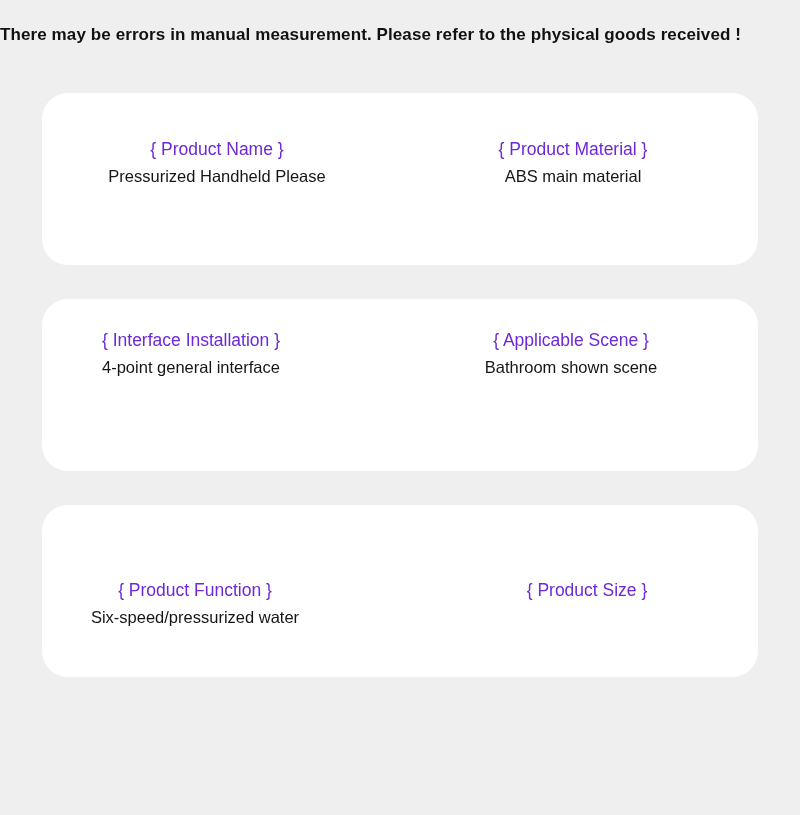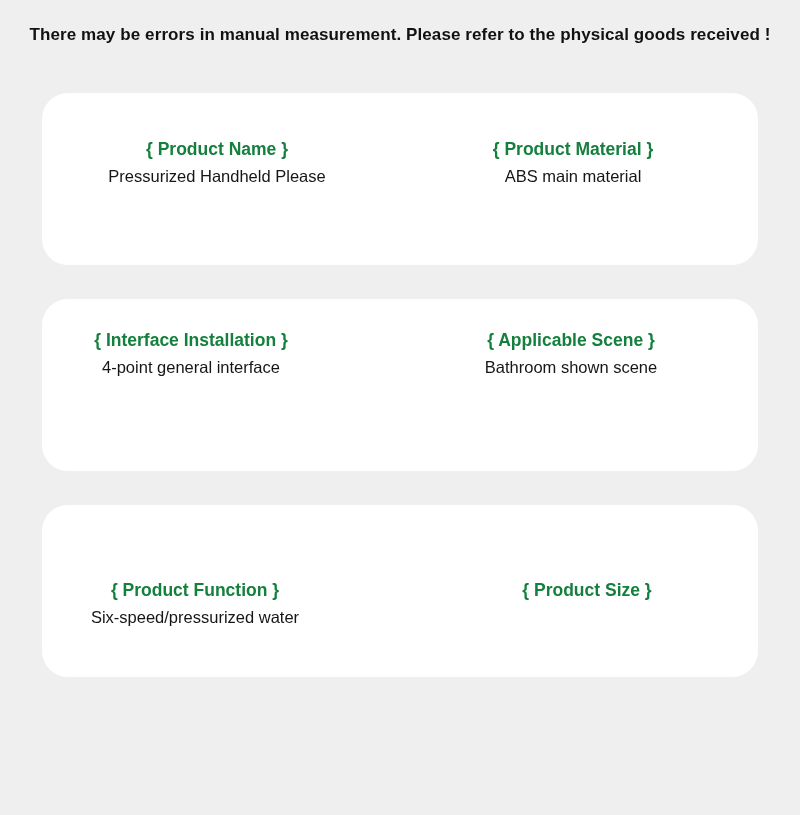--- a/index.html
+++ b/index.html
@@ -14,21 +14,21 @@
     color: #1a1a1a;
     overflow: hidden;
   }
   .page {
     position: relative;
     width: 800px;
     height: 815px;
     box-sizing: border-box;
   }
   .notice {
-    text-align: center;
+    text-align: left;
     font-size: 17px;
     font-weight: bold;
     letter-spacing: 0.1px;
     color: #111111;
     padding-top: 25px;
   }
   .cards {
     margin-top: 48px;
     display: flex;
     flex-direction: column;
@@ -52,22 +52,22 @@
     justify-content: flex-start;
     box-sizing: border-box;
   }
   
   .card-1 .cell { padding-top: 45px; }
   .card-2 .cell { padding-top: 30px; }
   .card-3 .cell { padding-top: 74px; }
 
   .cell-label {
     font-size: 17.5px;
-    font-weight: bold;
-    color: #15803d;
+    font-weight: normal;
+    color: #6d28d9;
     line-height: 1.35;
     white-space: nowrap;
   }
   .cell-value {
     font-size: 16.5px;
     font-weight: normal;
     color: #161616;
     line-height: 1.35;
     margin-top: 3px;
     white-space: nowrap;

